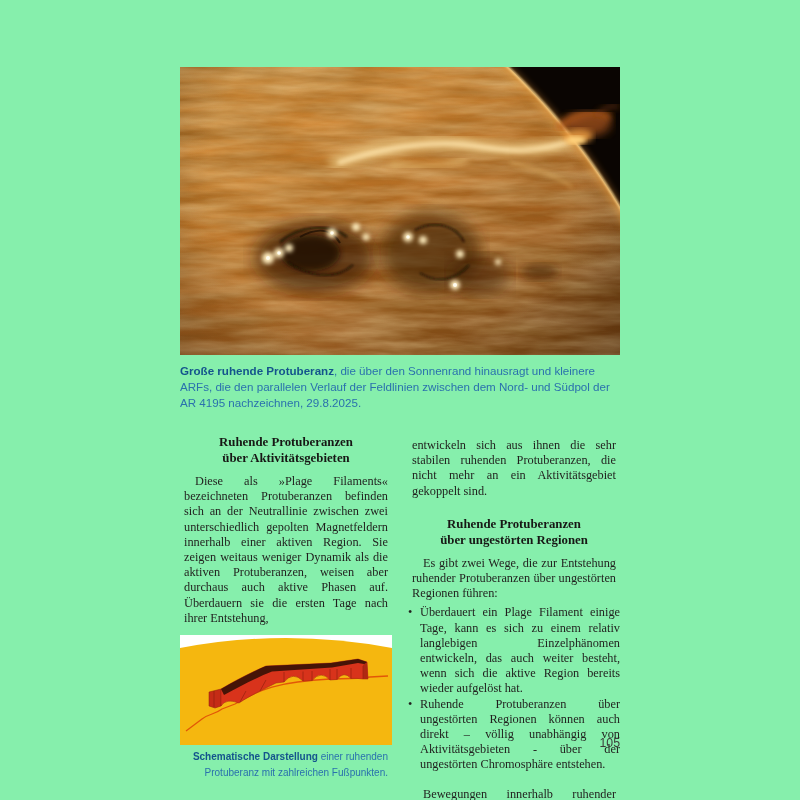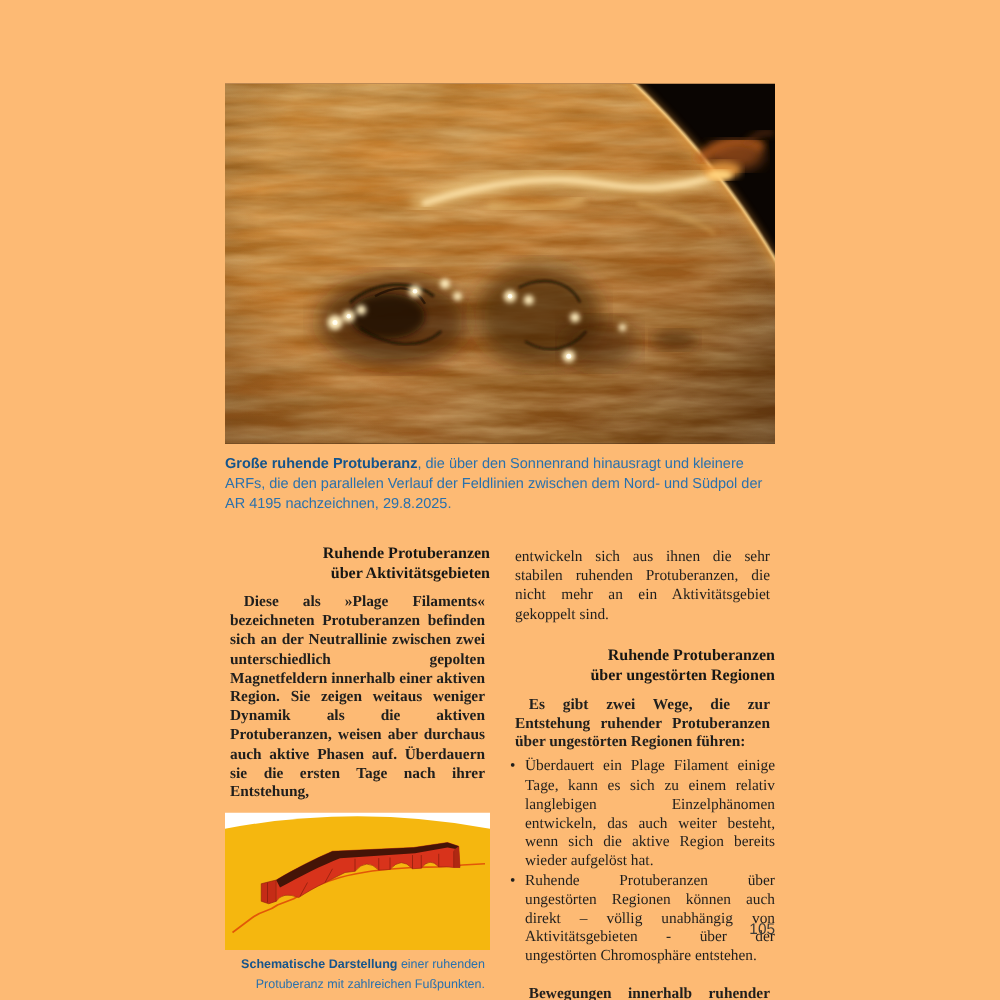--- a/index.html
+++ b/index.html
@@ -1,31 +1,31 @@
 <!DOCTYPE html>
 <html lang="de"><head>
 <meta charset="utf-8">
 <style>
   html,body{margin:0;padding:0;background:#ffffff;}
-  .page{position:relative;width:800px;height:800px;background:#fdba74;overflow:hidden;
+  .page{position:relative;width:800px;height:800px;background:#86efac;overflow:hidden;
         font-family:"Liberation Serif","DejaVu Serif",serif;}
   .content{position:absolute;left:180px;top:67px;width:440px;}
   figure{margin:0;padding:0;}
   .sun-photo{display:block;width:440px;height:288px;overflow:hidden;background:#0a0502;}
   .photo-caption{margin:8px 0 0 0;font-family:"Liberation Sans","DejaVu Sans",sans-serif;
         font-size:11.6px;line-height:16px;color:#2a71ad;}
   .photo-caption strong{color:#14548c;font-weight:700;}
   .columns{display:flex;gap:16px;margin-top:23px;}
   .col{width:212px;font-size:12.3px;line-height:15.2px;color:#201f1d;
        text-align:justify;hyphens:auto;-webkit-hyphens:auto;}
   h3.sec{font-size:12.8px;line-height:16px;margin:0 0 8px 0;color:#171715;font-weight:700;
-       text-align:right;hyphens:none;}
+       text-align:center;hyphens:none;}
   h3.sec.push{margin-top:17px;}
   .col p{margin:4px;}
-  p.indent{text-indent:11px;font-weight:bold;}
+  p.indent{text-indent:11px;}
   p.gap{margin-top:14px;}
   .schematic{display:block;margin-top:9px;width:212px;height:110px;}
   .fig-caption{margin:5px 0 0 0;font-family:Liberation Sans, sans-serif;
        font-size:10px;line-height:16px;color:#2a71ad;text-align:right;}
   .fig-caption strong{color:#14548c;font-weight:700;}
   ul.bullets{list-style:none;margin:0;padding:0;}
   ul.bullets li{display:flex;align-items:flex-start;}
   .bullet-marker{flex:0 0 12px;width:12px;text-align:left;}
   .btext{flex:1;text-align:justify;}
   .page-number{position:absolute;right:180px;top:736px;

